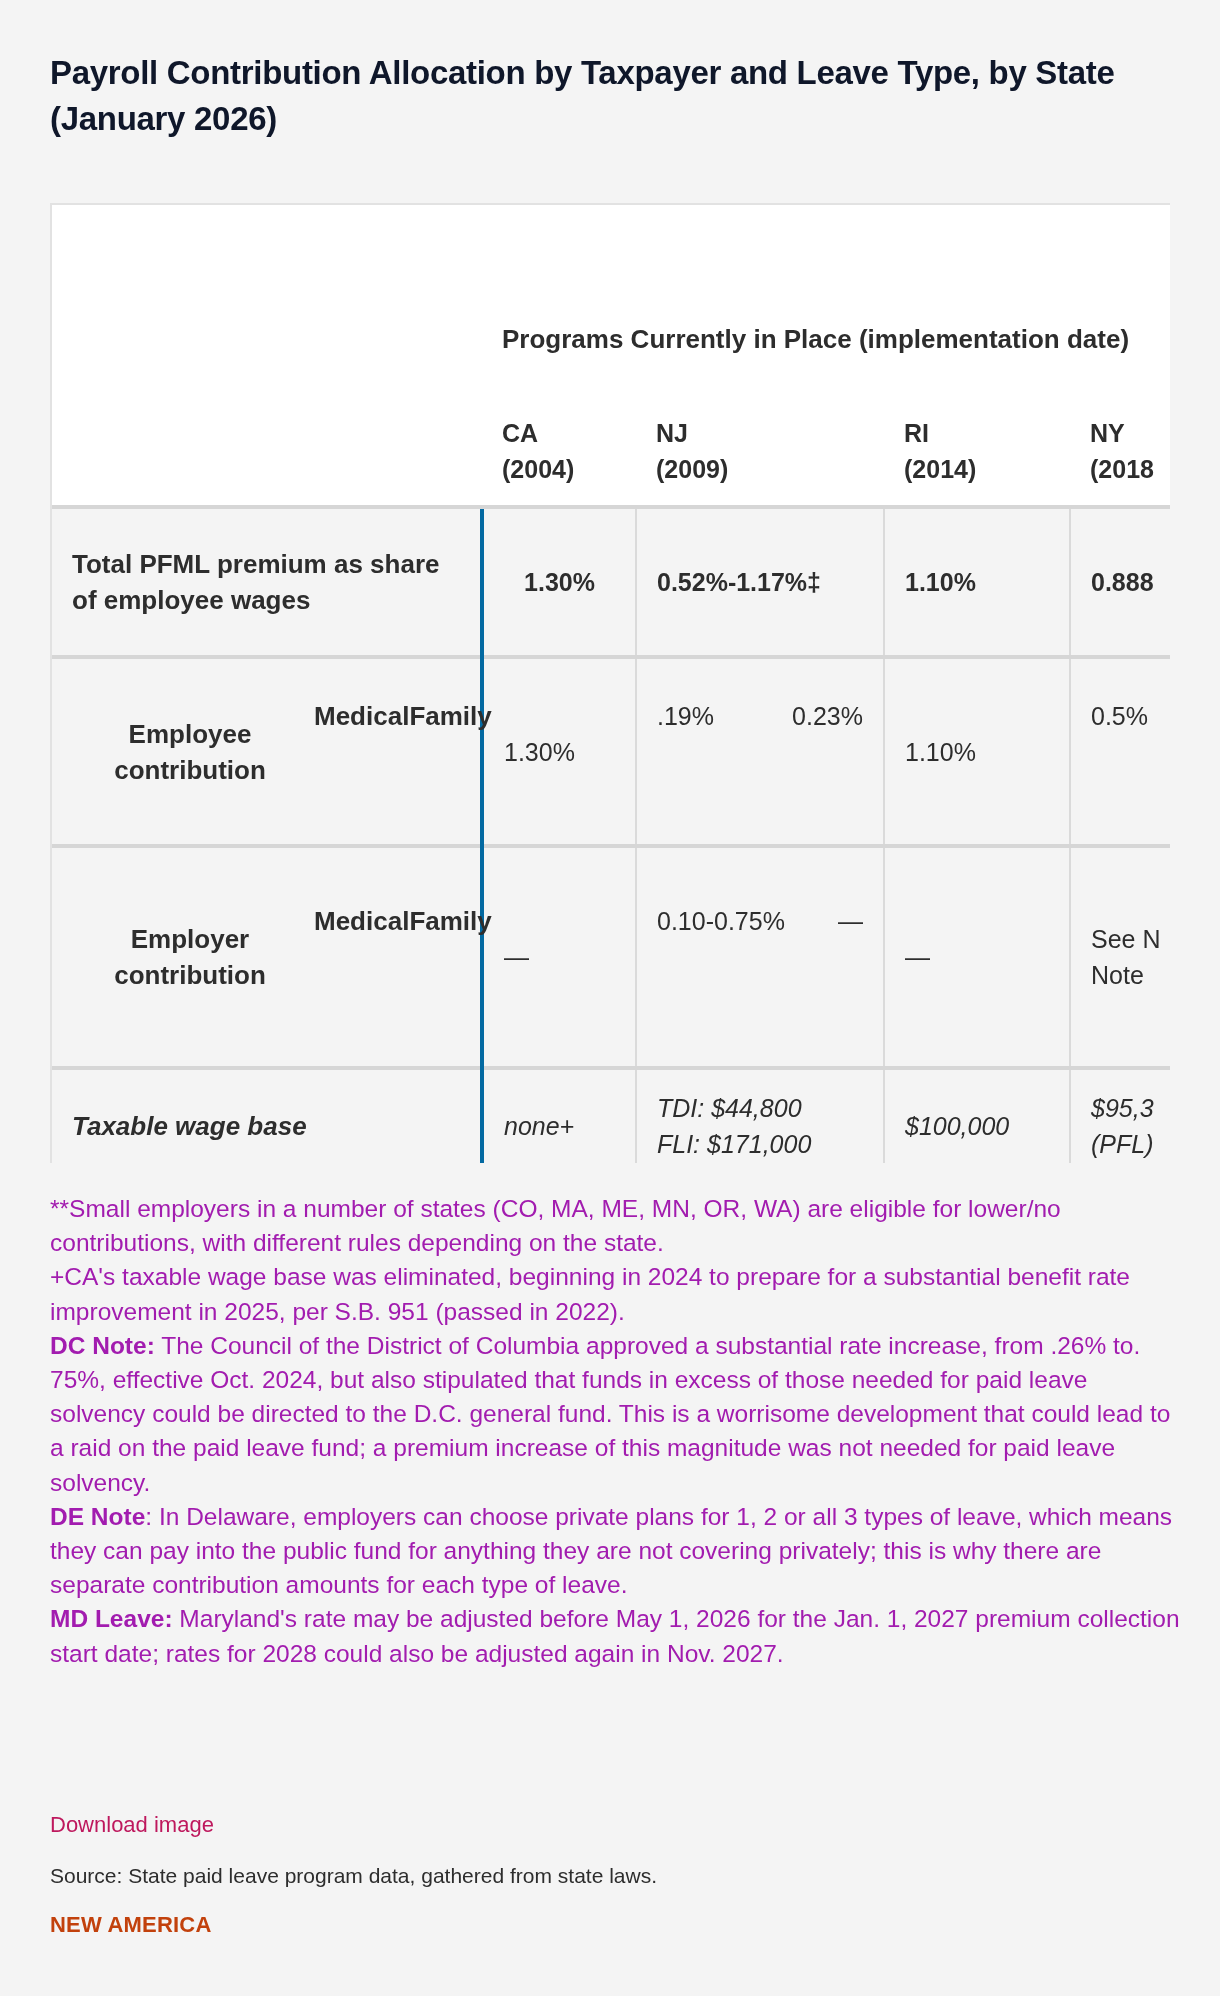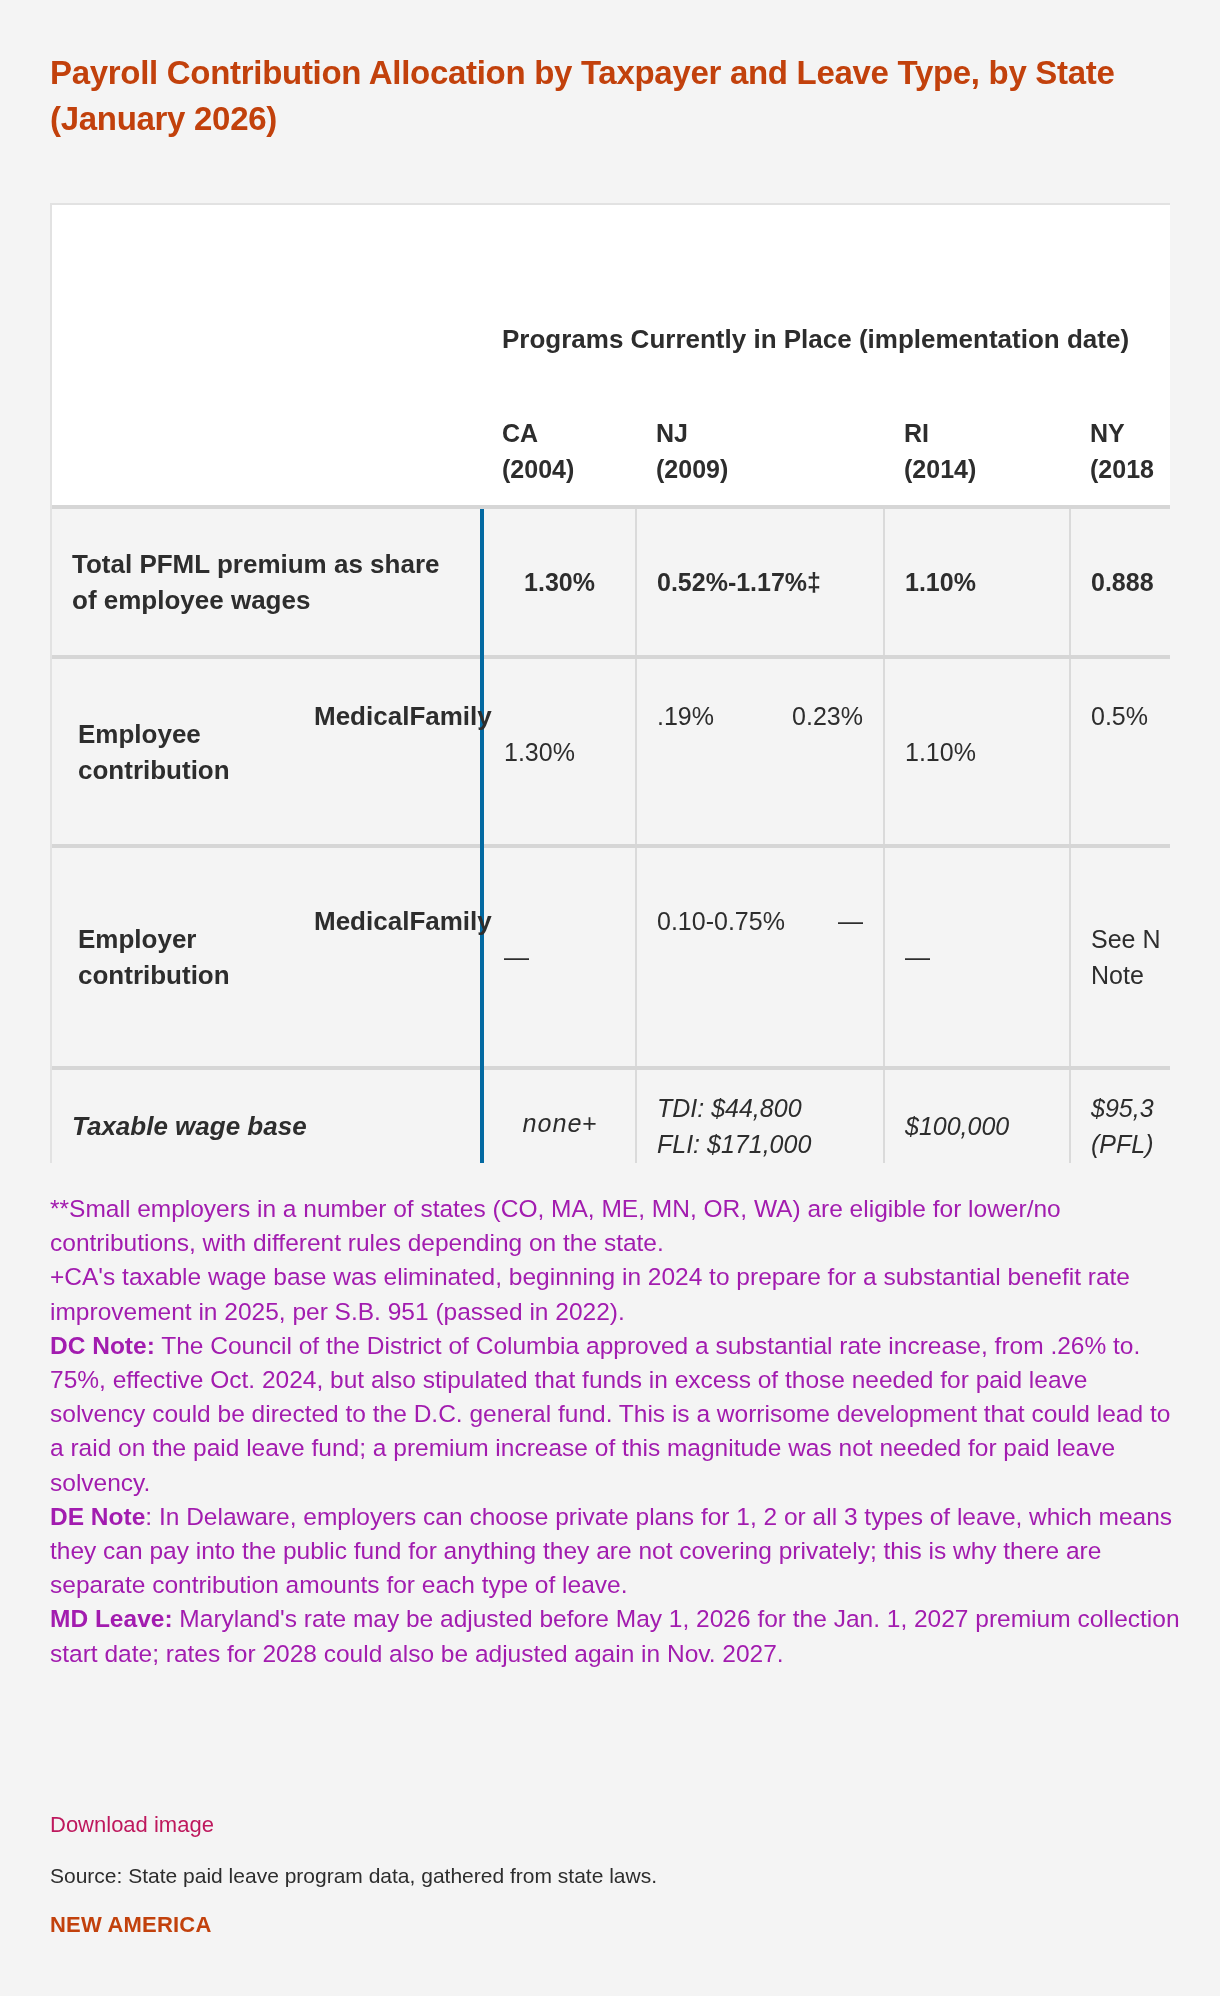--- a/index.html
+++ b/index.html
@@ -7,21 +7,21 @@
     width: 1220px; height: 1996px;
     background: #f4f4f4;
     color: #2d2d2d;
     font-family: "Liberation Sans", "DejaVu Sans", sans-serif;
     position: relative;
     overflow: hidden;
   }
   .title {
     position: absolute; left: 50px; top: 50px; width: 1120px;
     font-size: 33px; font-weight: bold; line-height: 46px;
-    letter-spacing: -0.3px; margin: 0; color: #c2410c;
+    letter-spacing: -0.3px; margin: 0; color: #0f172a;
   }
   .table-wrap {
     position: absolute; left: 50px; top: 203px;
     width: 1118px; height: 958px;
     overflow: hidden;
     border-left: 2px solid #e2e2e2;
     border-top: 2px solid #e2e2e2;
   }
   table {
     border-collapse: collapse;
@@ -54,26 +54,26 @@
     line-height: 36px;
     color: #2d2d2d;
   }
   tbody td.lbl-cell { border-left: none; }
   tbody td.ca-cell { border-left: 4px solid #0369a1; }
   tr.r-total td { height: 146px; }
   tr.r-emp td { height: 185px; }
   tr.r-er td { height: 218px; }
   tr.r-tax td { height: 111px; }
   .row-label { font-weight: bold; font-size: 26px; }
-  .row-label.pad { padding-left: 26px; }
+  .row-label.pad { padding-left: 34px; text-align: center; }
   .sub-label { font-weight: bold; font-size: 26px; }
   .sub-row { display: block; }
   .bold-val { font-weight: bold; font-size: 25px; text-align: center; }
   .val { font-size: 25px; }
-  .val.center { text-align: center; font-family: Liberation Mono, monospace; }
+  .val.center { text-align: left; }
   .italic { font-style: italic; }
   tr.r-tax td.lbl-cell { font-weight: bold; font-style: italic; font-size: 26px; }
   .stack { display: flex; justify-content: space-between; height: 106px; }
   .emp-stack { height: 108px; }
   .notes {
     position: absolute; left: 50px; top: 1192px; width: 1130px;
     font-size: 24.5px; line-height: 34.2px; color: #a21caf;
   }
   .notes p { margin: 0; }
   .notes b { font-weight: bold; }

